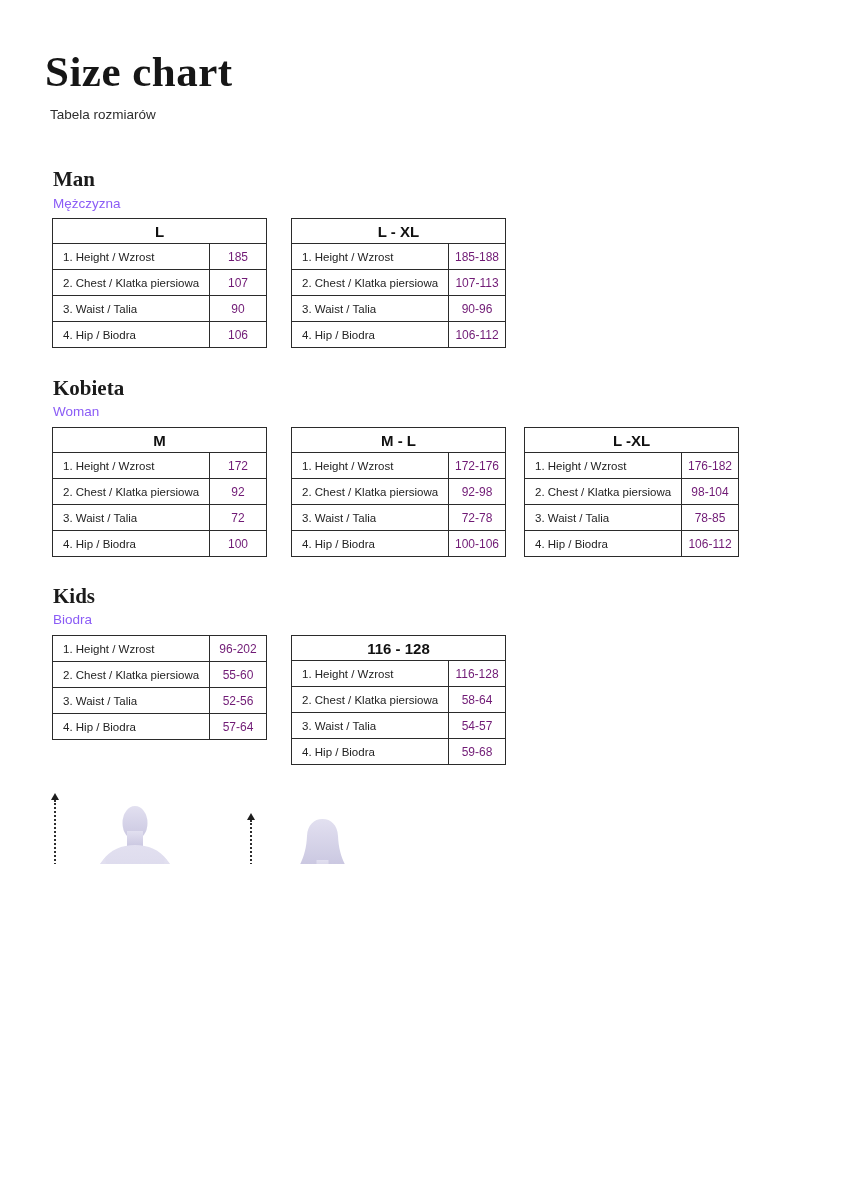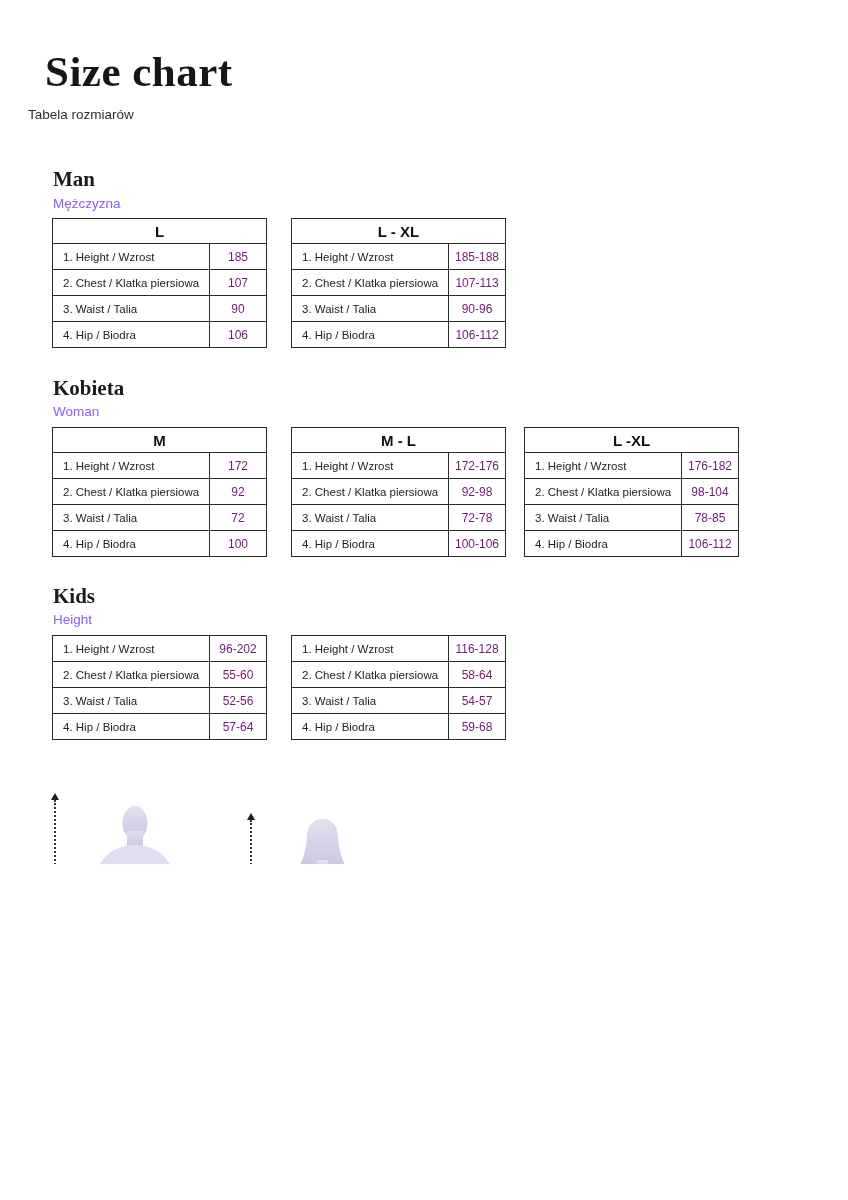--- a/index.html
+++ b/index.html
@@ -7,21 +7,21 @@
     position:relative; width:848px; height:864px; background:#ffffff;
     font-family:"Liberation Sans", sans-serif; color:#1e1e1e; overflow:hidden;
   }
   
   .big-title {
     position:absolute; left:45px; top:50px;
     font-family:"Liberation Serif", serif; font-size:43px; font-weight:700;
     letter-spacing:0.5px; color:#161616; line-height:1;
   }
   .page-sub {
-    position:absolute; left:28px; top:107px;
+    position:absolute; left:50px; top:107px;
     font-size:13.5px; color:#2e2e2e;
   }
   .sec-heading {
     position:absolute; left:53px;
     font-family:"Liberation Serif", serif; font-size:21px; font-weight:600;
     color:#1b1b1b; line-height:1;
   }
   .sec-sub { position:absolute; left:53px; font-size:13.5px; color:#8b5cf6; line-height:1.2; }
 
   
@@ -169,21 +169,21 @@
       <div class="st-label">3. Waist / Talia</div>
       <div class="st-value">78-85</div>
     </div>
     <div class="st-row">
       <div class="st-label">4. Hip / Biodra</div>
       <div class="st-value">106-112</div>
     </div>
   </div>
 
   <div class="sec-heading" style="top:586px">Kids</div>
-  <div class="sec-sub" style="top:612px">Height</div>
+  <div class="sec-sub" style="top:612px">Biodra</div>
 
   <div class="size-table" style="left:52px; top:635px">
     <div class="st-row">
       <div class="st-label">1. Height / Wzrost</div>
       <div class="st-value">96-202</div>
     </div>
     <div class="st-row">
       <div class="st-label">2. Chest / Klatka piersiowa</div>
       <div class="st-value">55-60</div>
     </div>
@@ -191,20 +191,21 @@
       <div class="st-label">3. Waist / Talia</div>
       <div class="st-value">52-56</div>
     </div>
     <div class="st-row">
       <div class="st-label">4. Hip / Biodra</div>
       <div class="st-value">57-64</div>
     </div>
   </div>
 
   <div class="size-table" style="left:291px; top:635px">
+    <div class="st-header">116 - 128</div>
     <div class="st-row">
       <div class="st-label">1. Height / Wzrost</div>
       <div class="st-value">116-128</div>
     </div>
     <div class="st-row">
       <div class="st-label">2. Chest / Klatka piersiowa</div>
       <div class="st-value">58-64</div>
     </div>
     <div class="st-row">
       <div class="st-label">3. Waist / Talia</div>

